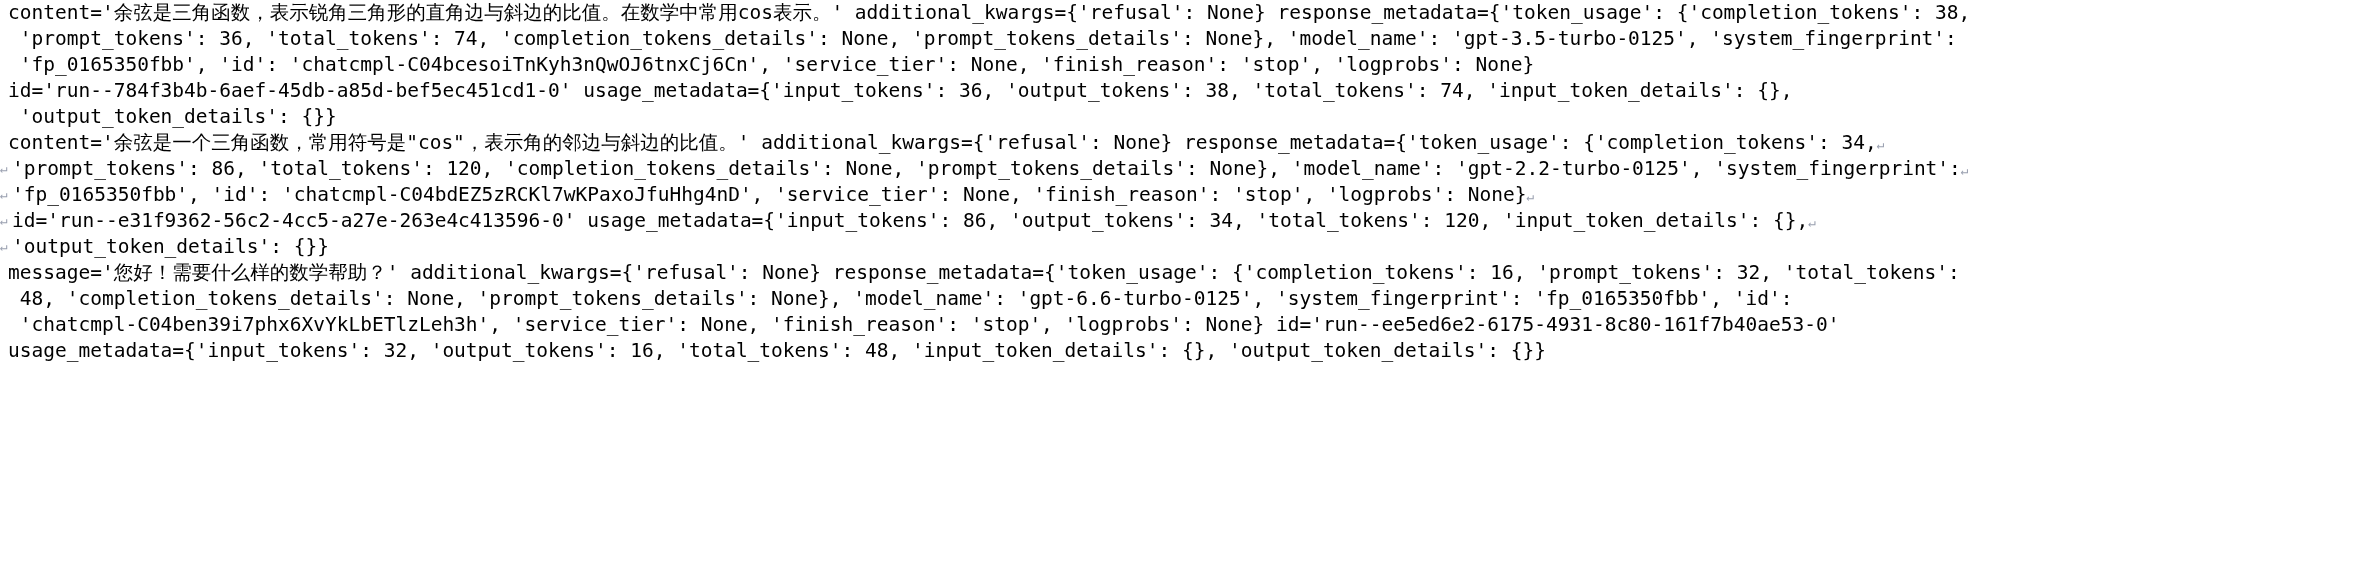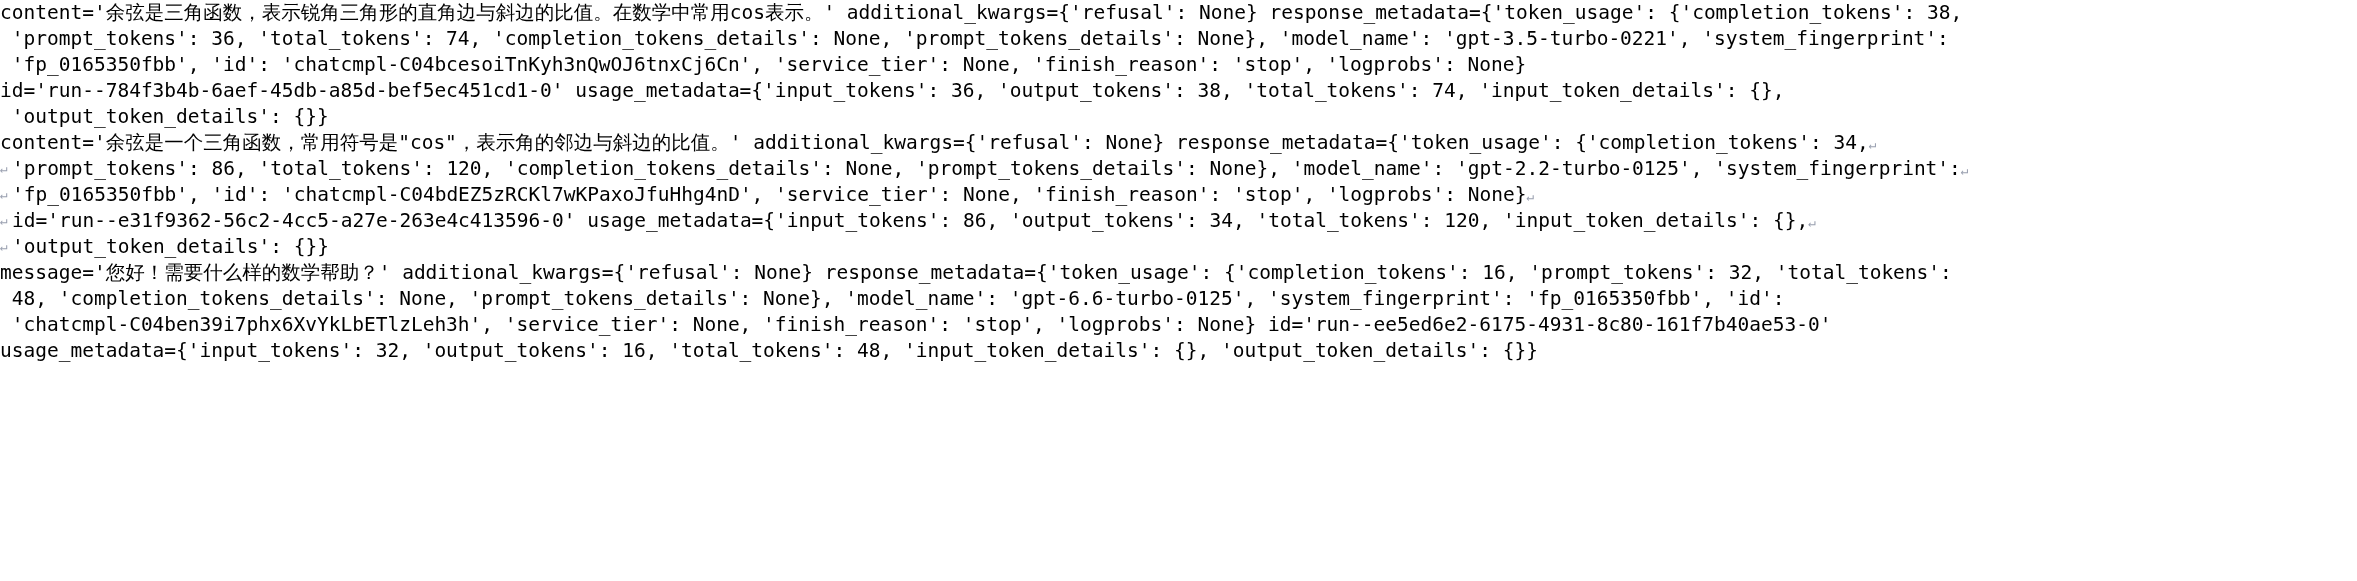--- a/index.html
+++ b/index.html
@@ -24,20 +24,21 @@
   }
 
   .line {
     position: relative;
     height: 26px;
     line-height: 26px;
     white-space: pre;
     font-size: 19.5px;
     letter-spacing: 0px;
     color: #000000;
+    padding-left: 8px;
     box-sizing: border-box;
   }
 
   .line.cmd {
     color: #12128c;
     font-size: 19.5px;
     padding-left: 8px;
   }
 
   
@@ -60,21 +61,21 @@
     padding-left: 12px;
   }
 
   .txt { display: inline; }
 </style>
 </head>
 <body>
 
 <div id="console">
     <div class="line"><span class="txt">content='余弦是三角函数，表示锐角三角形的直角边与斜边的比值。在数学中常用cos表示。' additional_kwargs={'refusal': None} response_metadata={'token_usage': {'completion_tokens': 38,</span></div>
-    <div class="line"><span class="txt"> 'prompt_tokens': 36, 'total_tokens': 74, 'completion_tokens_details': None, 'prompt_tokens_details': None}, 'model_name': 'gpt-3.5-turbo-0221', 'system_fingerprint':</span></div>
+    <div class="line"><span class="txt"> 'prompt_tokens': 36, 'total_tokens': 74, 'completion_tokens_details': None, 'prompt_tokens_details': None}, 'model_name': 'gpt-3.5-turbo-0125', 'system_fingerprint':</span></div>
     <div class="line"><span class="txt"> 'fp_0165350fbb', 'id': 'chatcmpl-C04bcesoiTnKyh3nQwOJ6tnxCj6Cn', 'service_tier': None, 'finish_reason': 'stop', 'logprobs': None}</span></div>
     <div class="line"><span class="txt">id='run--784f3b4b-6aef-45db-a85d-bef5ec451cd1-0' usage_metadata={'input_tokens': 36, 'output_tokens': 38, 'total_tokens': 74, 'input_token_details': {},</span></div>
     <div class="line"><span class="txt"> 'output_token_details': {}}</span></div>
     <div class="line"><span class="txt">content='余弦是一个三角函数，常用符号是"cos"，表示角的邻边与斜边的比值。' additional_kwargs={'refusal': None} response_metadata={'token_usage': {'completion_tokens': 34,</span><span class="wrapmark-end">↵</span></div>
     <div class="line wrapped"><span class="wrapmark">↵</span><span class="txt">'prompt_tokens': 86, 'total_tokens': 120, 'completion_tokens_details': None, 'prompt_tokens_details': None}, 'model_name': 'gpt-2.2-turbo-0125', 'system_fingerprint':</span><span class="wrapmark-end">↵</span></div>
     <div class="line wrapped"><span class="wrapmark">↵</span><span class="txt">'fp_0165350fbb', 'id': 'chatcmpl-C04bdEZ5zRCKl7wKPaxoJfuHhg4nD', 'service_tier': None, 'finish_reason': 'stop', 'logprobs': None}</span><span class="wrapmark-end">↵</span></div>
     <div class="line wrapped"><span class="wrapmark">↵</span><span class="txt">id='run--e31f9362-56c2-4cc5-a27e-263e4c413596-0' usage_metadata={'input_tokens': 86, 'output_tokens': 34, 'total_tokens': 120, 'input_token_details': {},</span><span class="wrapmark-end">↵</span></div>
     <div class="line wrapped"><span class="wrapmark">↵</span><span class="txt">'output_token_details': {}}</span></div>
     <div class="line"><span class="txt">message='您好！需要什么样的数学帮助？' additional_kwargs={'refusal': None} response_metadata={'token_usage': {'completion_tokens': 16, 'prompt_tokens': 32, 'total_tokens':</span></div>
     <div class="line"><span class="txt"> 48, 'completion_tokens_details': None, 'prompt_tokens_details': None}, 'model_name': 'gpt-6.6-turbo-0125', 'system_fingerprint': 'fp_0165350fbb', 'id':</span></div>

